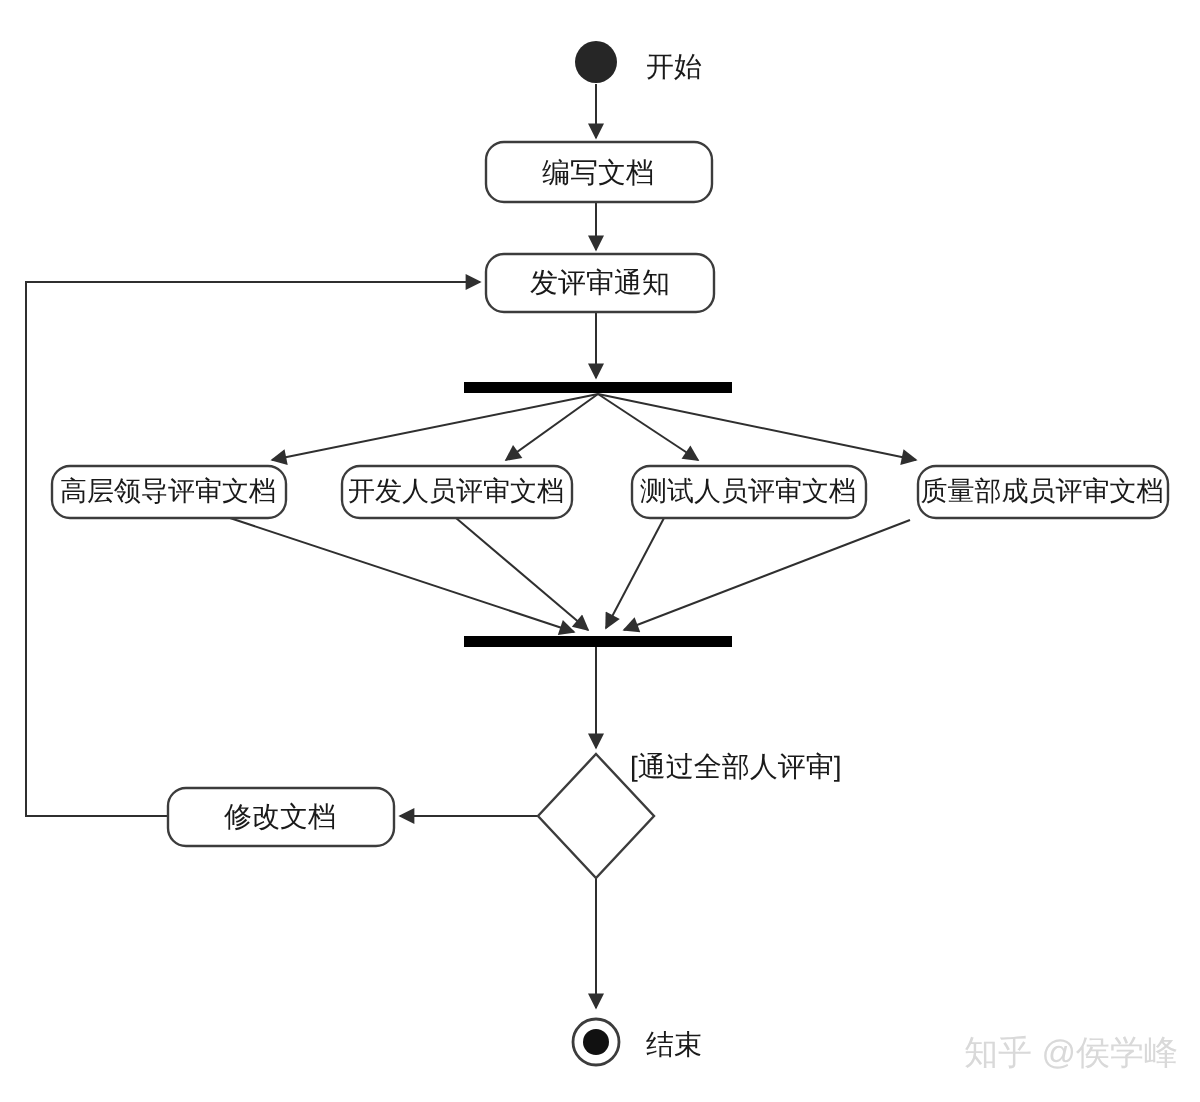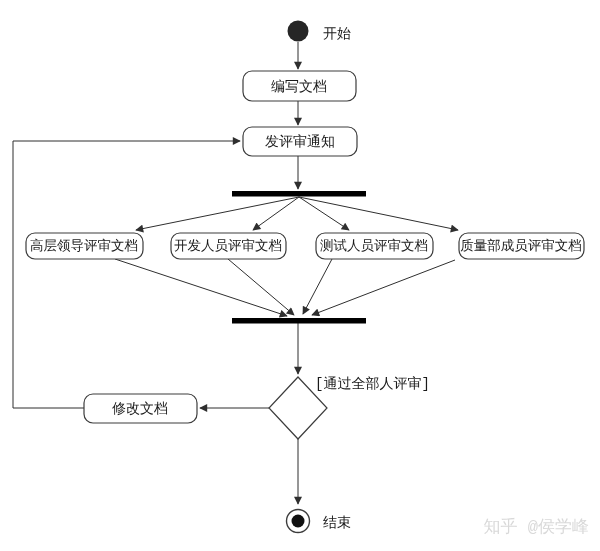--- a/index.html
+++ b/index.html
@@ -1,21 +1,21 @@
 <!DOCTYPE html>
 <html style="--background: #ffffff; --line: #2f2f2f; --node-border: #3c3c3c; --node-fill: #ffffff; --bar: #000000; --text: #1a1a1a; --watermark: #d9d9d9;"><head>
 <meta charset="utf-8">
 <style>
   html,body{margin:0;padding:0;}
   body{
     width:600px;height:551px;
     background:var(--background,#ffffff);
     font-family:"Liberation Sans","DejaVu Sans",sans-serif;
   }
-  .stage{position:relative;width:600px;height:551px;overflow:hidden;font-family:Liberation Mono, monospace;}
+  .stage{position:relative;width:600px;height:551px;overflow:hidden;}
   svg{display:block;}
   .edge{stroke:var(--line,#2f2f2f);stroke-width:1;fill:none;}
   .node{fill:var(--node-fill,#ffffff);stroke:var(--node-border,#3c3c3c);stroke-width:1.2;}
   .bar{fill:var(--bar,#000000);stroke:none;}
   .start-dot{fill:#262626;stroke:none;}
   .end-outer{fill:var(--node-fill,#ffffff);stroke:var(--node-border,#3c3c3c);stroke-width:1.4;}
   .end-inner{fill:#111111;stroke:none;}
   text{fill:var(--text,#1a1a1a);font-size:14px;}
   .lbl-sm{font-size:13.5px;}
   .lbl-mid{text-anchor:middle;}

